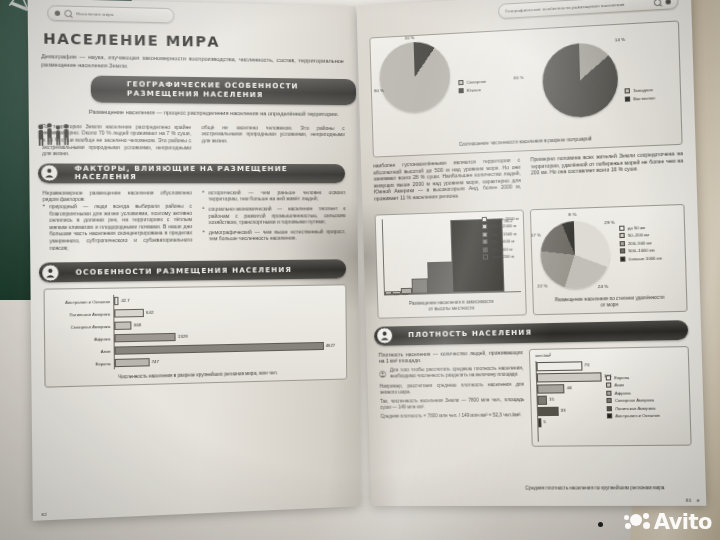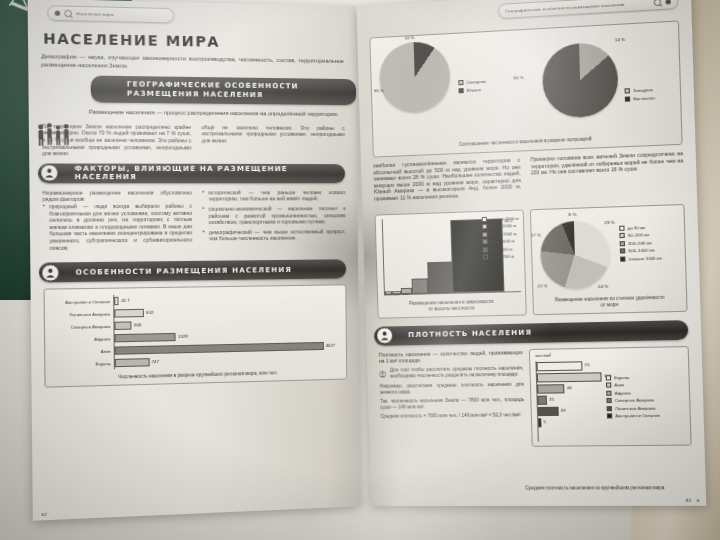--- a/index.html
+++ b/index.html
@@ -565,13 +565,24 @@
 
         <div class="pagenum" style="right:14px;">83</div>
         <div class="pagenum" style="right:6px;">▸</div>
       </div>
     </div>
   </div>
 
   <div class="glare"></div>
   <div class="vignette"></div>
 
+  <div class="avito">
+    <span class="blackdot"></span>
+    <span class="dots">
+      <i style="left:6px;top:2px;width:12px;height:12px;"></i>
+      <i style="left:0px;top:3px;width:5px;height:5px;"></i>
+      <i style="left:1px;top:11px;width:6px;height:6px;"></i>
+      <i style="left:19px;top:1px;width:6px;height:6px;"></i>
+      <i style="left:19px;top:10px;width:7px;height:7px;"></i>
+    </span>
+    <span class="txt">Avito</span>
+  </div>
 </div>
 
 </body></html>

